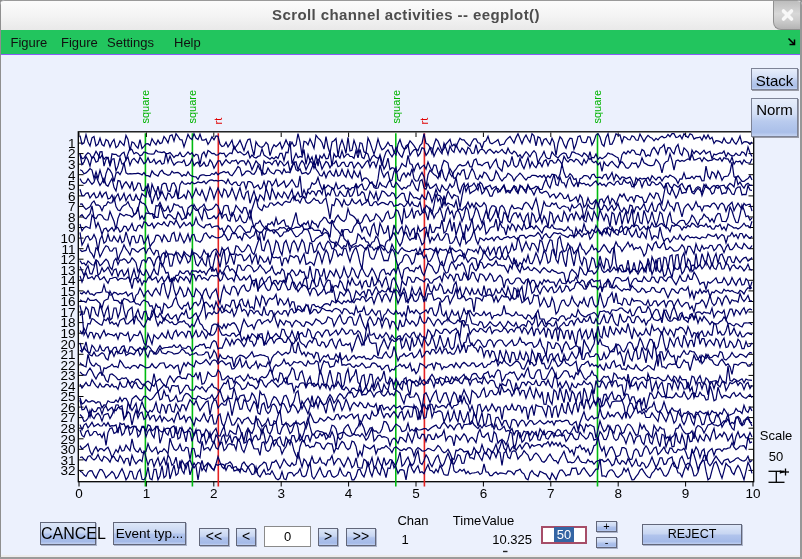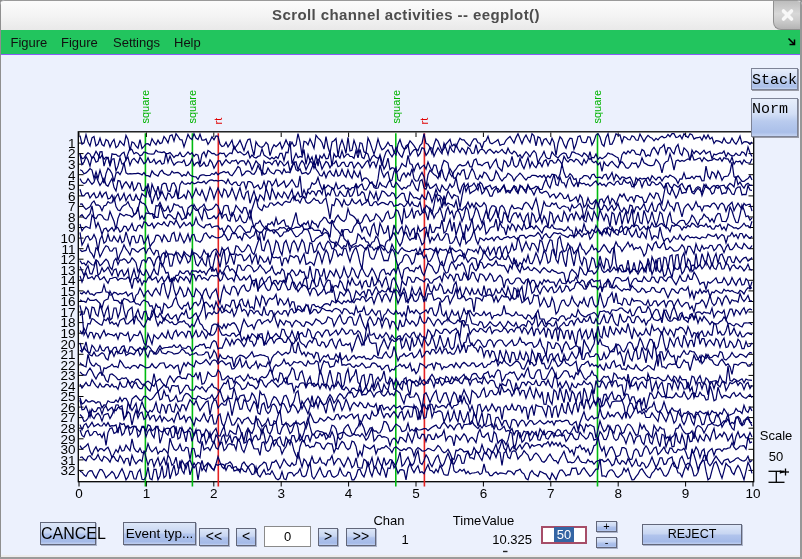--- a/index.html
+++ b/index.html
@@ -23,21 +23,21 @@
 #menu{position:absolute;left:1px;top:30px;width:799px;height:25px;background:#22c55e;
   border-bottom:1px solid #8b5cf6;box-sizing:border-box;z-index:10;font-size:13px;color:#111;}
 #menu span{position:absolute;top:5px;}
 
 .btn{position:absolute;box-sizing:border-box;border:1px solid #62677a;
   background:linear-gradient(#dde7f8,#c8d6f2 45%,#b0c3ec 55%,#a4bae8 88%,#c0cff0);
   color:#000;text-align:center;font-family:"Liberation Sans",sans-serif;
   box-shadow:1px 1px 0 rgba(120,130,160,0.55);}
 .btn2{position:absolute;box-sizing:border-box;border:1px solid #7d8396;
   background:linear-gradient(#e7eefb,#d3dff6 40%,#b9cbee 60%,#aabfe9 90%,#c3d2f1);
-  color:#000;text-align:left;font-family:Liberation Mono, monospace;
+  color:#000;text-align:center;font-family:Liberation Sans, sans-serif;
   box-shadow:1px 1px 0 rgba(100,100,110,0.6);}
 .fld{position:absolute;box-sizing:border-box;background:#fff;border:1px solid #8a8a8a;
   text-align:center;color:#000;}
 .lbl{position:absolute;color:#000;font-size:13px;text-align:center;}
 </style></head>
 <body>
 <div id="win">
 <svg id="plot" width="802" height="559" viewBox="0 0 802 559" font-family="'Liberation Sans',sans-serif">
 <rect x="78.3" y="131.8" width="675.4" height="349.9" fill="#fff" stroke="#000" stroke-width="1.3"></rect>
 <line x1="145.4" y1="133.3" x2="145.4" y2="486.5" stroke="#00bb10" stroke-width="1.6"></line>
@@ -238,39 +238,39 @@
 <div id="close"><svg width="27" height="28">
           <g stroke="#f8f8f8" stroke-width="3.6" stroke-linecap="round">
             <line x1="9.5" y1="10" x2="17.5" y2="18"></line>
             <line x1="17.5" y1="10" x2="9.5" y2="18"></line>
           </g>
         </svg></div>
 </div>
 <div id="menu">
 <span style="left:9.5px">Figure</span>
 <span style="left:60px">Figure</span>
-<span style="left:112px">Settings</span>
+<span style="left:106px">Settings</span>
 <span style="left:173px">Help</span>
 <svg style="position:absolute;right:3px;top:7px" width="10" height="10">
         <path d="M 1.5 1.5 L 7.5 7.5 M 7.5 2.5 L 7.5 7.5 L 2.5 7.5" stroke="#000" stroke-width="1.5" fill="none"></path>
       </svg>
 </div>
 
 <div class="btn2" style="left:751px;top:68px;width:47px;height:22px;font-size:15px;line-height:23px;">Stack</div>
 <div class="btn2" style="left:751px;top:98px;width:47px;height:39px;font-size:15px;line-height:21px;">Norm</div>
 
 <div class="btn" style="left:40px;top:522px;width:56px;height:23px;font-size:16px;line-height:21px;">CANCEL</div>
-<div class="btn" style="left:113px;top:522px;width:73px;height:23px;font-size:13.5px;line-height:21px;margin-left:10px;">Event typ...</div>
+<div class="btn" style="left:113px;top:522px;width:73px;height:23px;font-size:13.5px;line-height:21px;">Event typ...</div>
 <div class="btn" style="left:199px;top:528px;width:30px;height:18px;font-size:14px;line-height:15.5px;">&lt;&lt;</div>
 <div class="btn" style="left:236px;top:528px;width:20px;height:18px;font-size:14px;line-height:15.5px;">&lt;</div>
 <div class="fld" style="left:264px;top:526px;width:47px;height:21px;font-size:13px;line-height:19px;">0</div>
 <div class="btn" style="left:318px;top:528px;width:20px;height:18px;font-size:14px;line-height:15.5px;">&gt;</div>
 <div class="btn" style="left:346px;top:528px;width:30px;height:18px;font-size:14px;line-height:15.5px;">&gt;&gt;</div>
 
-<div class="lbl" style="left:364px;top:512.5px;width:50px;">Chan</div>
+<div class="lbl" style="left:388px;top:512.5px;width:50px;">Chan</div>
 <div class="lbl" style="left:442px;top:512.5px;width:50px;">Time</div>
 <div class="lbl" style="left:472px;top:512.5px;width:52px;">Value</div>
 <div class="lbl" style="left:380px;top:531.5px;width:50px;">1</div>
 <div class="lbl" style="left:422px;top:531.5px;width:54px;margin-top:46px;">4.8294</div>
 <div class="lbl" style="left:472px;top:531.5px;width:60px;text-align:right;">10.325</div>
 
 <div class="fld" style="left:541px;top:526px;width:46px;height:18px;border:2px solid #a64d68;font-size:13px;line-height:14px;"><span style="background:#3465a4;color:#fff;padding:0 3px;">50</span></div>
 <div class="btn" style="left:596px;top:521px;width:21px;height:11px;font-size:11px;line-height:9px;">+</div>
 <div class="btn" style="left:596px;top:537px;width:21px;height:11px;font-size:11px;line-height:8px;">-</div>
 <div class="btn" style="left:642px;top:524px;width:100px;height:21px;font-size:12.5px;line-height:18.5px;">REJECT</div>

